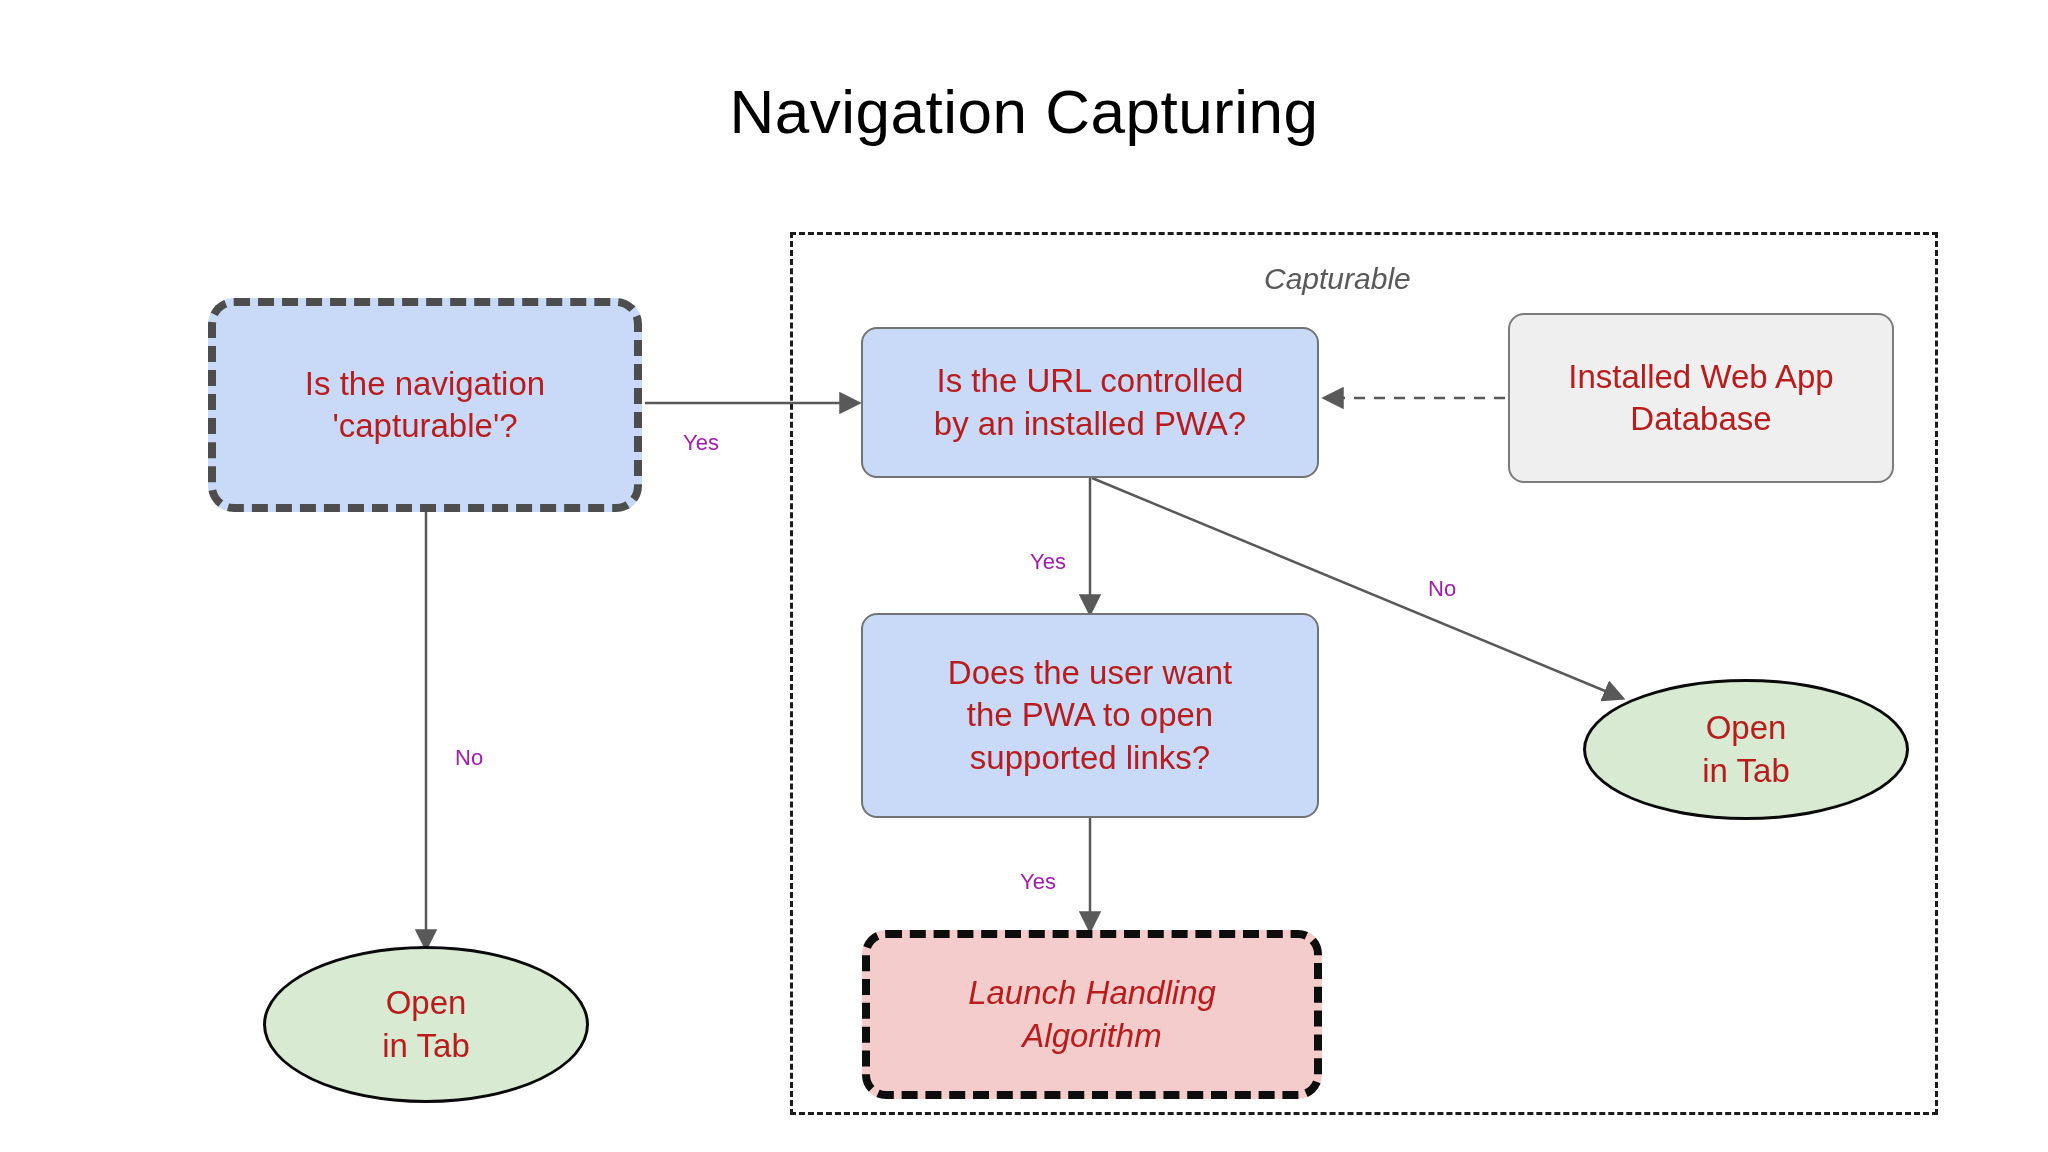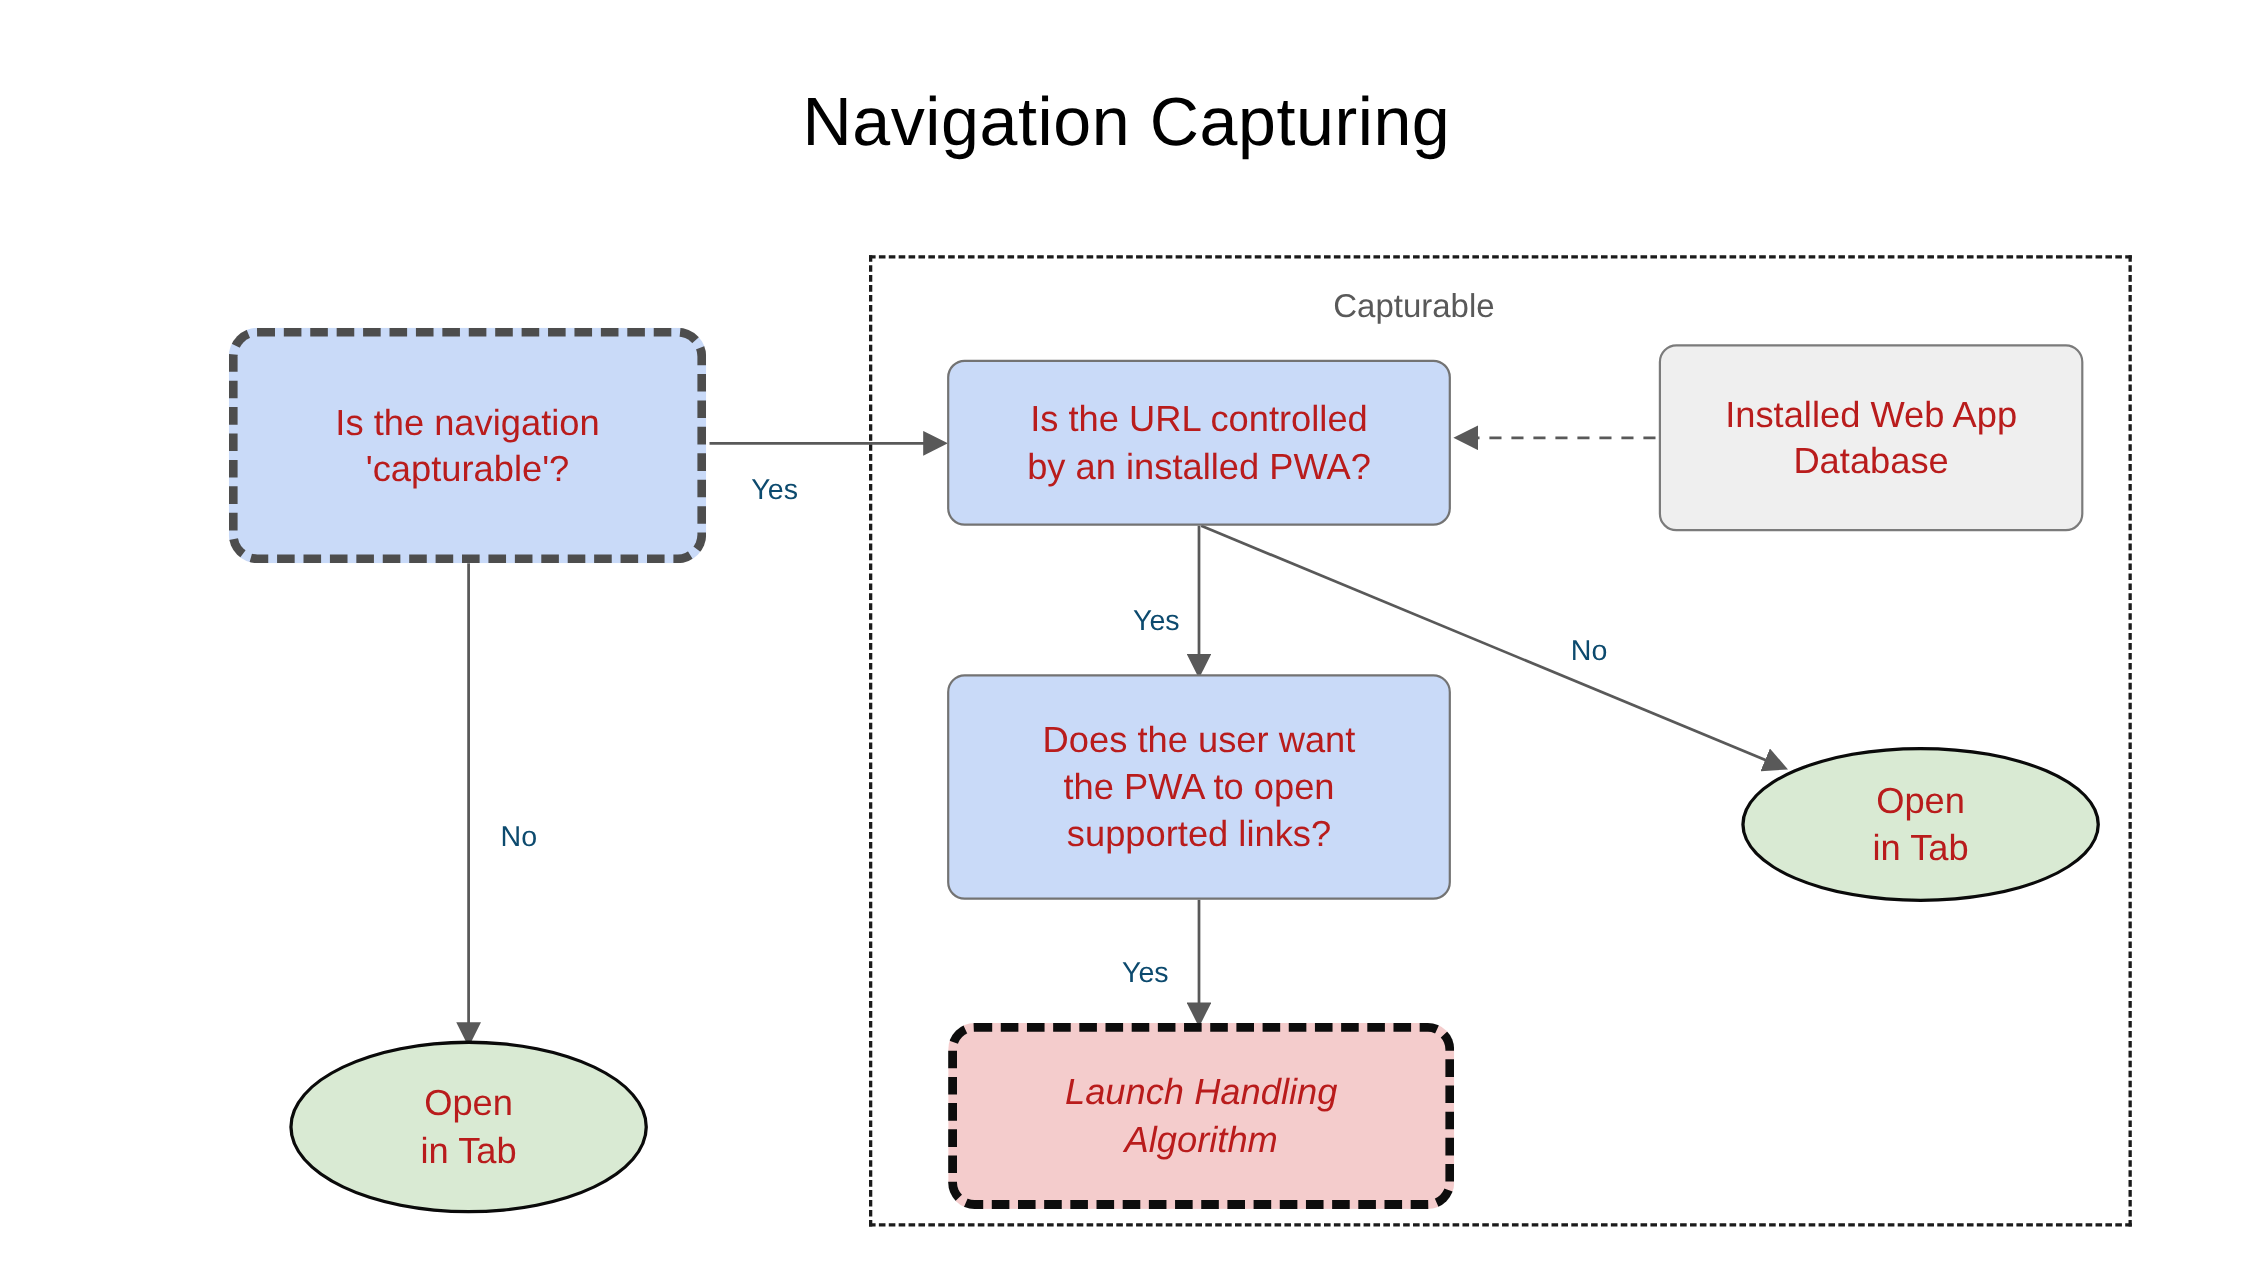--- a/index.html
+++ b/index.html
@@ -84,34 +84,34 @@
   }
   .node-ellipse {
     background: #d9ead3;
     border: 3px solid #0a0a0a;
     border-radius: 50%;
     font-size: 33px;
   }
 
   .edge-label {
     position: absolute;
-    font-size: 26px;
-    color: #0c4a6e;
+    font-size: 22px;
+    color: #a21caf;
     white-space: nowrap;
   }
 </style>
 </head>
 <body>
 
 <div id="stage">
 
   <div class="title">Navigation Capturing</div>
 
   <div class="group-box" style="left:790px; top:232px; width:1148px; height:883px;"></div>
-  <div class="group-label" style="left:1212px; top:262px;">Capturable</div>
+  <div class="group-label" style="left:1264px; top:262px;font-style:italic;">Capturable</div>
 
   <svg id="edge-layer" viewBox="0 0 2048 1152">
     <defs>
       <marker id="arrow" viewBox="0 0 12 12" refX="10" refY="6" markerWidth="9" markerHeight="9" orient="auto-start-reverse">
         <path d="M 0 0 L 12 6 L 0 12 z" fill="#595959"></path>
       </marker>
       <marker id="arrow-open" viewBox="0 0 12 12" refX="10" refY="6" markerWidth="9" markerHeight="9" orient="auto-start-reverse">
         <path d="M 0 0 L 12 6 L 0 12 z" fill="#595959"></path>
       </marker>
     </defs>

